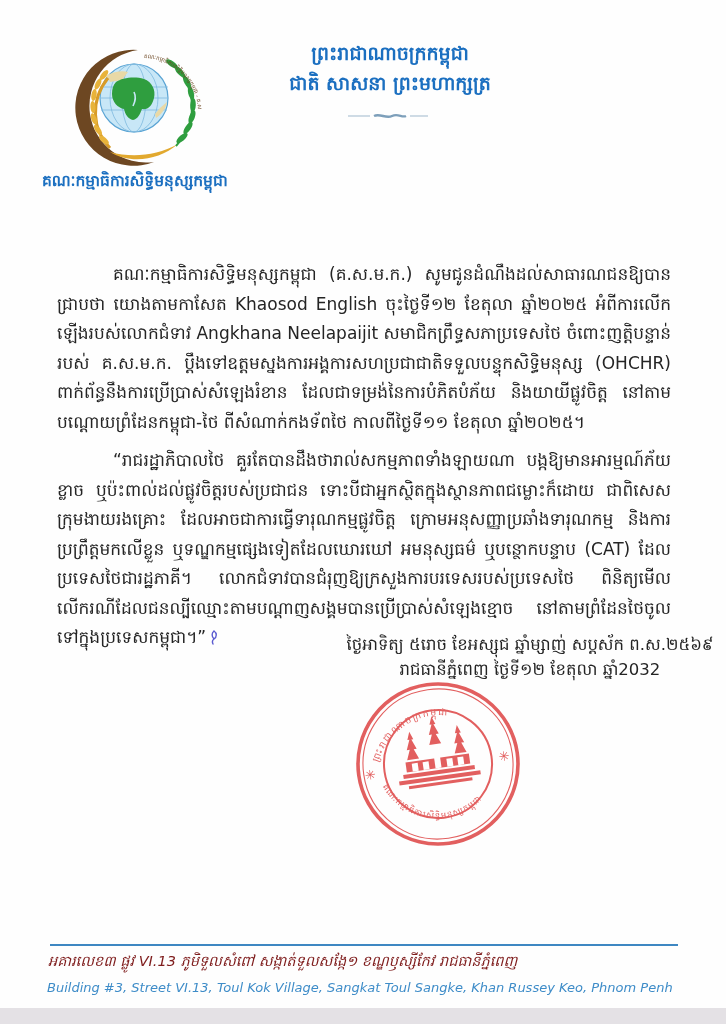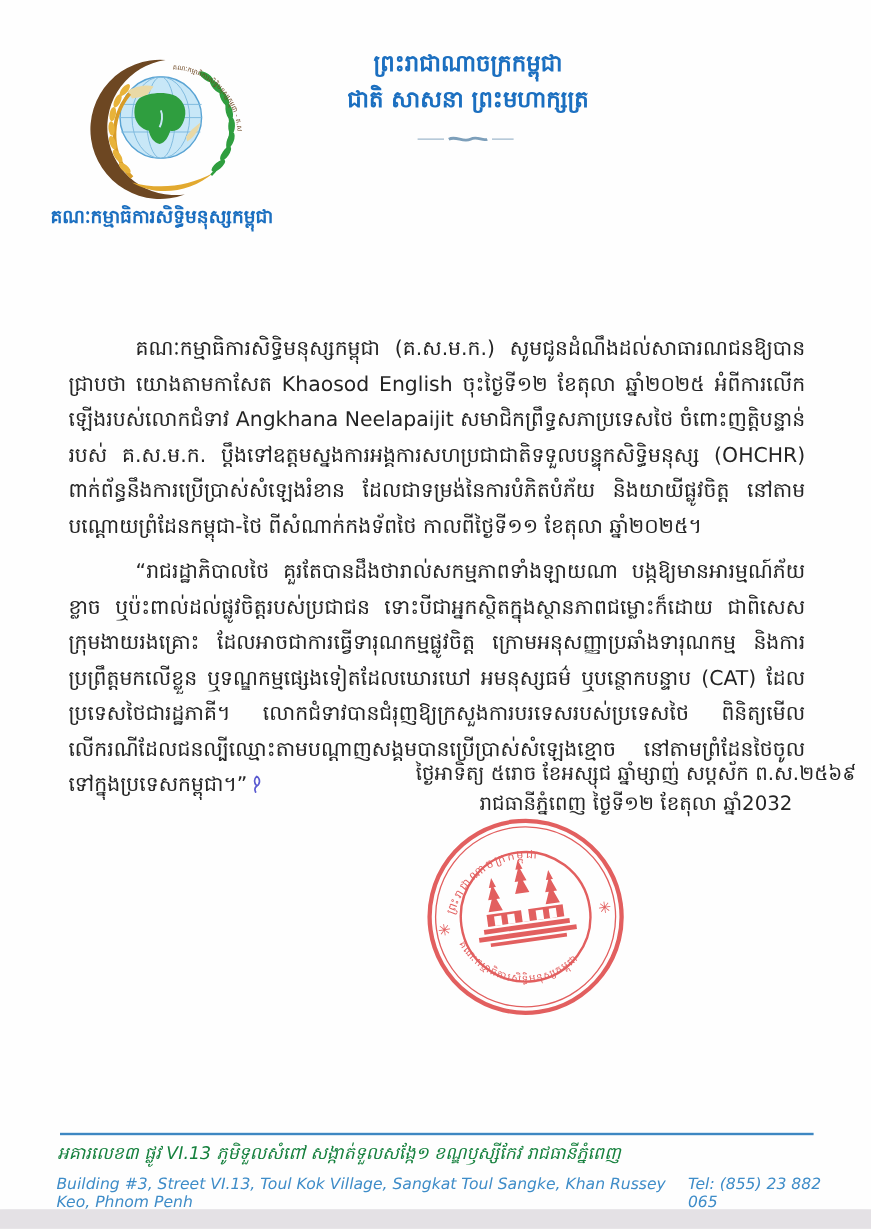--- a/index.html
+++ b/index.html
@@ -29,42 +29,42 @@
     color:#1b6fc0; font-weight:bold; font-size:15.5px; line-height:22px;
   }
   
   .doc-title {
     position:absolute; left:0; top:208px; width:726px;
     text-align:center; font-size:21px; font-weight:bold; color:#1c1c1c;
     letter-spacing:.5px;
   }
   
   .body-text {
-    position:absolute; left:57px; top:277px; width:614px;
+    position:absolute; left:57px; top:260px; width:614px;
     font-size:17px; line-height:29.5px; color:#242424;
     text-align:justify;
   }
   .body-text p { text-indent:56px; margin:0 0 5px 0; }
   .body-text p.quote { margin-top:9px; }
   .sig-mark { display:inline-block; width:12px; height:16px; vertical-align:-3px; margin-left:2px; }
   
   .date-block {
     position:absolute; left:300px; top:632px; width:372px;
     text-align:center; font-size:16.5px; line-height:25px; color:#242424;margin-left:44px;
   }
   
   .stamp { position:absolute; left:350px; top:676px; width:176px; height:176px; opacity:.92; }
   
   .footer-line {
     position:absolute; left:50px; top:944px; width:628px; height:0;
     border-top:2px solid #3e87c2;
   }
   .footer-km {
     position:absolute; left:48px; top:952px; width:630px;
-    color:#15803d; font-size:14.5px; font-style:italic;
+    color:#7f1d1d; font-size:14.5px; font-style:italic;
   }
   .footer-en-row {
     position:absolute; left:47px; top:980px; width:644px;
     display:flex; justify-content:space-between;
     color:#3e8cc8; font-size:13px; font-style:italic;
   }
   
   .scan-edge { position:absolute; left:0; top:1008px; width:726px; height:16px; background:#e4e1e5; }
 </style>
 </head>
@@ -182,17 +182,16 @@
           <rect x="56" y="106" width="64" height="3"></rect>
         </g>
       </g>
     </g>
   </svg>
 
   <div class="footer-line"></div>
   <div class="footer-km">អគារលេខ៣ ផ្លូវ VI.13 ភូមិទួលសំពៅ សង្កាត់ទួលសង្កែ១ ខណ្ឌឫស្សីកែវ រាជធានីភ្នំពេញ</div>
   <div class="footer-en-row">
     <span>Building #3, Street VI.13, Toul Kok Village, Sangkat Toul Sangke, Khan Russey Keo, Phnom Penh</span>
-    <span>Tel: (855) 23 882 065</span>
   </div>
 
 </div>
 <div class="scan-edge"></div>
 
 </body></html>

